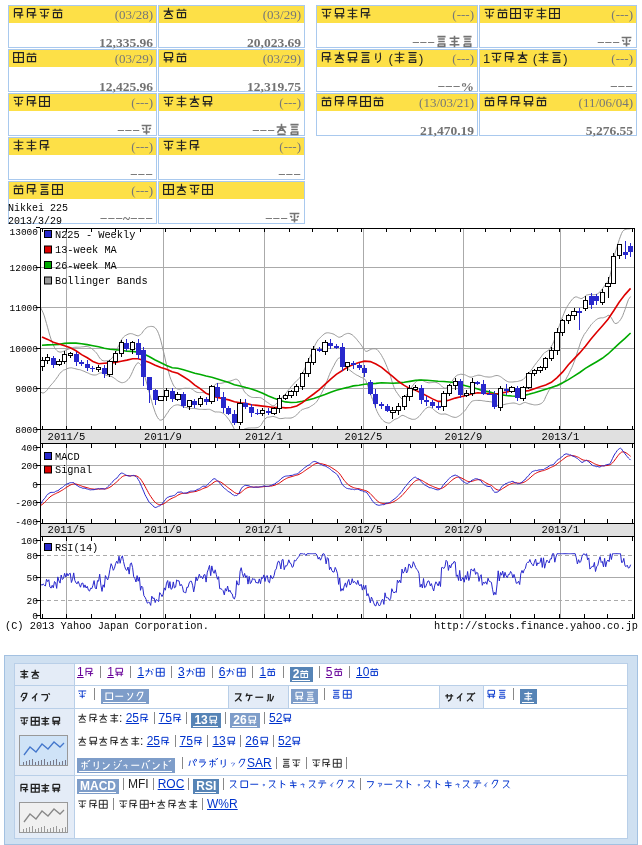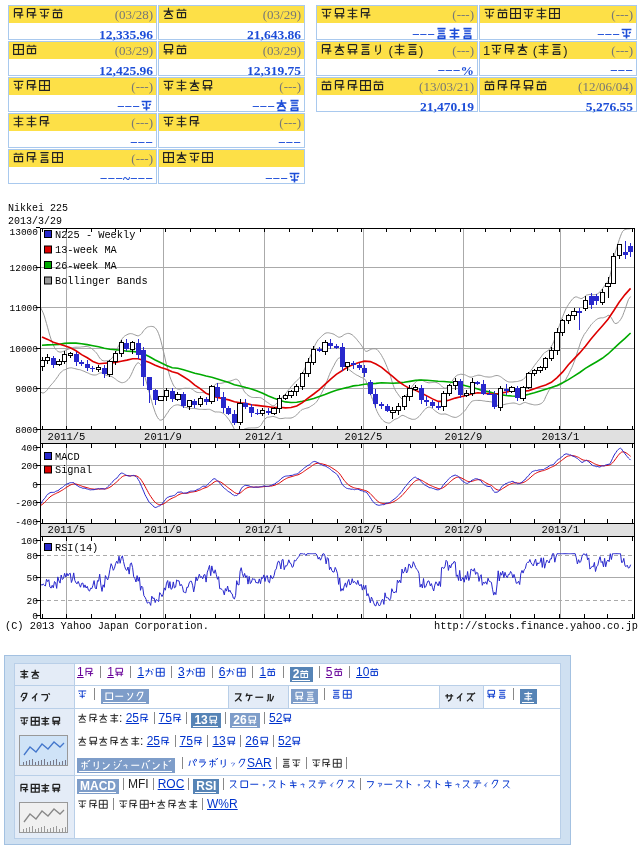--- a/index.html
+++ b/index.html
@@ -2,22 +2,22 @@
 <html><head><meta charset="utf-8"><style>
 *{margin:0;padding:0;box-sizing:border-box}
 body{width:642px;height:845px;background:#fff;font-family:"Liberation Sans",sans-serif;position:relative;overflow:hidden}
 svg.k{stroke:currentColor;fill:none;stroke-width:1.45}
 svg.k.b{stroke-width:1.95}
 svg.k.w{stroke-width:1.6}
 table.qt{position:absolute;top:4px;border-collapse:separate;border-spacing:1px;background:#fff}
 table.qt td{border:1px solid #a9c9ee;vertical-align:top;height:33px}
 .lr{background:#fde047;height:17px;line-height:17px;font-size:13px;color:#222;padding:0 3px;position:relative}
 .lr .dt{position:absolute;right:3px;top:0;color:#777;font-family:"Liberation Serif",serif;font-size:13px}
-.vr{height:16px;line-height:15px;text-align:right;padding:4px 3px;font-family:"Liberation Serif",serif;font-weight:bold;font-size:13.5px;color:#1d4ed8}
-.panel{position:absolute;left:4px;top:655px;width:567px;height:190px;background:#cfe0f1;border:1px solid #a3c1e1;padding:7px 9px}
+.vr{height:16px;line-height:15px;text-align:right;padding:12px 3px;font-family:"Liberation Serif",serif;font-weight:bold;font-size:13.5px;color:#737373}
+.panel{position:absolute;left:4px;top:655px;width:634px;height:190px;background:#cfe0f1;border:1px solid #a3c1e1;padding:7px 9px}
 table.pt{border-collapse:collapse;width:100%;background:#fff;font-size:12px;color:#222}
 table.pt th{background:#e4ecf7;border:1px solid #b9cfe8;font-weight:bold;text-align:left;padding:2px 4px;vertical-align:middle;width:60px;font-size:12px;white-space:nowrap}
 table.pt td{border:1px solid #b9cfe8;padding:1px 2px;vertical-align:top;white-space:nowrap}
 .sp{display:inline-block;width:1px;height:12px;background:#888;margin:0 5px;vertical-align:-2px}
 .a{color:#0033cc;text-decoration:underline;background-image:linear-gradient(currentColor,currentColor);background-size:100% 1px;background-repeat:no-repeat;background-position:0 14px}
 .v{color:#660099;text-decoration:underline;background-image:linear-gradient(currentColor,currentColor);background-size:100% 1px;background-repeat:no-repeat;background-position:0 14px}
 .selD{background:#5684b6;color:#fff;font-weight:bold;text-decoration:none;padding:0 3px;display:inline-block;height:15px;line-height:14px;vertical-align:-2px;background-image:linear-gradient(#fff,#fff);background-size:calc(100% - 5px) 1px;background-repeat:no-repeat;background-position:2px 13px}
 .selL{background:#7e9dc9;color:#fff;font-weight:bold;text-decoration:none;padding:0 3px;display:inline-block;height:15px;line-height:14px;vertical-align:-2px;background-image:linear-gradient(#fff,#fff);background-size:calc(100% - 5px) 1px;background-repeat:no-repeat;background-position:2px 13px}
 .ln{margin:0 0 5px;line-height:17px}.ln:last-child{margin-bottom:0}.lm{margin:0 0 2px;line-height:17px}.ln .sp,.lm .sp{margin:0 4px}.rm th,.rm td{vertical-align:middle}.rm .sp{margin:0 6px}
 .ic{margin-top:7px}
@@ -83,21 +83,21 @@
               <use href="#g4"></use>
             </svg><span class="dt">(03/28)</span></div>
           <div class="vr">12,335.96</div>
         </td>
         <td style="width:147px">
           <div class="lr"><svg class="k" width="13" height="13" viewBox="0 0 16 16" style="vertical-align:-1px">
               <use href="#g5"></use>
             </svg><svg class="k" width="13" height="13" viewBox="0 0 16 16" style="vertical-align:-1px">
               <use href="#g4"></use>
             </svg><span class="dt">(03/29)</span></div>
-          <div class="vr">21,643.86</div>
+          <div class="vr">20,023.69</div>
         </td>
       </tr>
       <tr>
         <td style="width:149px">
           <div class="lr"><svg class="k" width="13" height="13" viewBox="0 0 16 16" style="vertical-align:-1px">
               <use href="#g0"></use>
             </svg><svg class="k" width="13" height="13" viewBox="0 0 16 16" style="vertical-align:-1px">
               <use href="#g4"></use>
             </svg><span class="dt">(03/29)</span></div>
           <div class="vr">12,425.96</div>
@@ -286,21 +286,21 @@
           <div class="lr"><svg class="k" width="13" height="13" viewBox="0 0 16 16" style="vertical-align:-1px">
               <use href="#g4"></use>
             </svg><svg class="k" width="13" height="13" viewBox="0 0 16 16" style="vertical-align:-1px">
               <use href="#g3"></use>
             </svg><svg class="k" width="13" height="13" viewBox="0 0 16 16" style="vertical-align:-1px">
               <use href="#g3"></use>
             </svg><svg class="k" width="13" height="13" viewBox="0 0 16 16" style="vertical-align:-1px">
               <use href="#g7"></use>
             </svg><svg class="k" width="13" height="13" viewBox="0 0 16 16" style="vertical-align:-1px">
               <use href="#g4"></use>
-            </svg><span class="dt">(12/06/04)</span></div>
+            </svg><span class="dt">(11/06/04)</span></div>
           <div class="vr">5,276.55</div>
         </td>
       </tr>
     </tbody>
   </table>
 <svg width="642" height="455" viewBox="0 0 642 455" style="position:absolute;left:0;top:200px" font-family="Liberation Mono, monospace">
     <g transform="translate(0,-200)">
       <defs>
         <clipPath id="cpm">
           <rect x="40.0" y="228.0" width="594.5" height="201.5"></rect>

